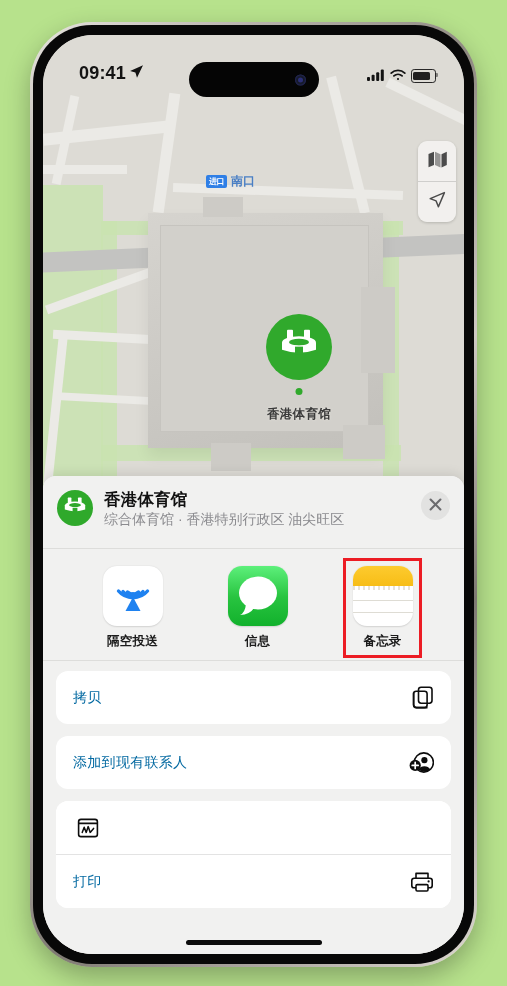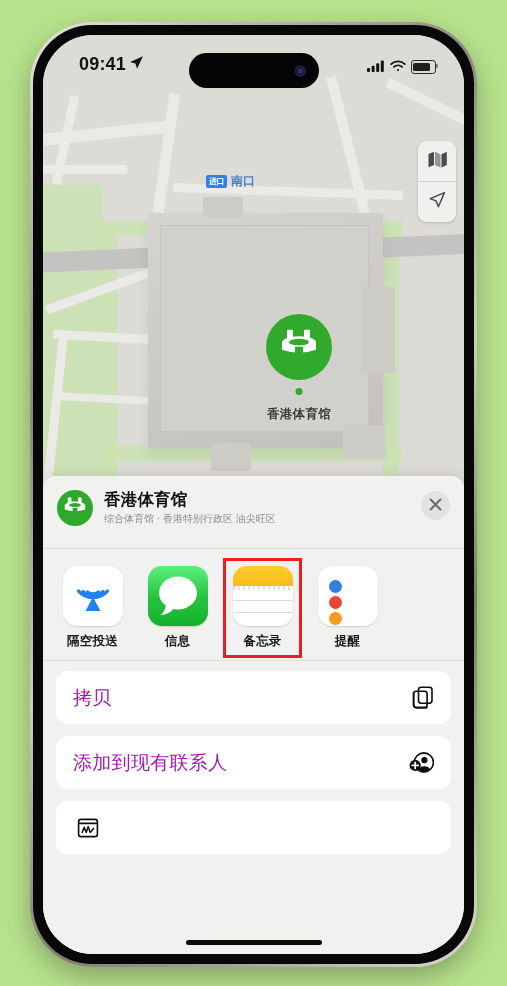--- a/index.html
+++ b/index.html
@@ -78,21 +78,21 @@
   
   .map-ctrls{
     position:absolute;right:8px;top:106px;width:38px;
     background:rgba(243,242,240,.92);border-radius:9px;overflow:hidden;
     box-shadow:0 1px 3px rgba(0,0,0,.18);
   }
   .map-ctrl{height:40px;display:flex;align-items:center;justify-content:center;}
   .map-ctrl + .map-ctrl{border-top:.5px solid rgba(0,0,0,.14);}
 
   
-  .statusbar{position:absolute;left:0;top:7px;width:100%;height:48px;z-index:20;}
+  .statusbar{position:absolute;left:0;top:16px;width:100%;height:48px;z-index:20;}
   .sb-time{position:absolute;left:36px;top:12px;display:flex;align-items:center;gap:3px;
     font-size:18px;font-weight:700;color:#131313;letter-spacing:.2px;}
   .sb-right{position:absolute;right:28px;top:16px;display:flex;align-items:center;gap:5px;}
   .island{
     position:absolute;left:50%;top:11px;transform:translateX(-50%);
     width:130px;height:35px;border-radius:20px;background:#050505;
   }
   .island-cam{position:absolute;right:13px;top:50%;transform:translateY(-50%);
     width:11px;height:11px;border-radius:50%;background:#161a28;
     box-shadow:inset 0 0 2px #3a3fa0;}
@@ -114,32 +114,32 @@
     position:relative;height:60px;padding:12px 12px 0 14px;
     display:flex;align-items:flex-start;gap:11px;
     background:#f1f1f0;border-bottom:.5px solid #dddddb;
   }
   .head-avatar{
     flex:0 0 auto;width:36px;height:36px;border-radius:50%;background:#2fa92b;
     display:flex;align-items:center;justify-content:center;margin-top:2px;
   }
   .head-txt{flex:1;min-width:0;padding-top:1px;}
   .head-title{font-size:16.5px;font-weight:700;color:#111;line-height:20px;letter-spacing:.2px;}
-  .head-sub{font-size:10px;color:#8b8b8f;line-height:18px;margin-top:1px;white-space:nowrap;overflow:hidden;}
+  .head-sub{font-size:14px;color:#8b8b8f;line-height:18px;margin-top:1px;white-space:nowrap;overflow:hidden;}
   .close-btn{
     flex:0 0 auto;width:29px;height:29px;border-radius:50%;background:#e2e2e1;
     display:flex;align-items:center;justify-content:center;margin-top:3px;margin-right:2px;
   }
 
   
   .app-row{
     display:flex;gap:22px;padding:17px 0 10px 18px;
     background:#f1f1f0;border-bottom:.5px solid #dddddb;
   }
-  .app-item{width:63px;flex:0 0 auto;text-align:center;position:relative;}
+  .app-item{width:63px;flex:0 0 auto;text-align:center;position:relative;margin-left:40px;}
   .app-icon{width:60px;height:60px;border-radius:14px;margin:0 auto;position:relative;overflow:hidden;
     box-shadow:0 .5px 1.5px rgba(0,0,0,.13);}
   .app-label{margin-top:7px;font-size:12.5px;color:#1b1b1b;font-weight:600;letter-spacing:.2px;white-space:nowrap;}
   .app-item.highlighted{outline:3px solid #ec1c24;outline-offset:5px;}
 
   .ico-airdrop{background:#fff;}
   .ico-msg{background:linear-gradient(180deg,#5df07b 0%,#28c440 52%,#12b12c 100%);}
   .ico-mail{background:linear-gradient(180deg,#2c8ef5 0%,#2fa3f7 45%,#3ec6fb 100%);}
   .ico-notes{background:#fff;}
   .notes-top{position:absolute;left:0;right:0;top:0;height:20px;background:linear-gradient(180deg,#fdcb2f,#f7bd16);}
@@ -150,21 +150,21 @@
   .rem-dot{position:absolute;left:9px;width:13px;height:13px;border-radius:50%;border:2.4px solid #fff;box-shadow:0 0 0 .5px rgba(0,0,0,.05);}
 
   
   .actions{padding:10px 13px 0 13px;}
   .group{background:#fff;border-radius:12px;margin-bottom:12px;overflow:hidden;}
   .act-row{
     height:53px;display:flex;align-items:center;padding:0 17px;
     justify-content:space-between;background:#fff;
   }
   .act-row + .act-row{border-top:.5px solid #e3e3e3;justify-content:space-between;}
-  .act-label{font-size:19px;color:#a21caf;font-weight:500;letter-spacing:.3px;}
+  .act-label{font-size:14px;color:#0369a1;font-weight:500;letter-spacing:.3px;}
   .act-ico{width:26px;display:flex;justify-content:flex-end;align-items:center;}
 
   .home-ind{
     position:absolute;left:50%;bottom:9px;transform:translateX(-50%);
     width:136px;height:5px;border-radius:3px;background:#0b0b0b;z-index:40;
   }
 </style>
 </head>
 <body>
 
@@ -394,20 +394,31 @@
             <div class="group">
               <div class="act-row">
                 <span class="act-ico">
                   <svg width="22" height="22" viewBox="0 0 22 22" fill="none" stroke="#0d0d0d" stroke-width="1.6">
                     <rect x="1.6" y="2.4" width="18.8" height="17.2" rx="2.4"></rect>
                     <path d="M1.6 6.4 H20.4"></path>
                     <path d="M5.2 15.4 L7.2 10.2 L9.2 15.4 L11.2 9.6 L13.2 15.4 L16.6 11.4" stroke-width="1.5" stroke-linecap="round" stroke-linejoin="round"></path>
                   </svg>
                 </span>
               </div>
+              <div class="act-row">
+                <span class="act-label">打印</span>
+                <span class="act-ico">
+                  <svg width="24" height="22" viewBox="0 0 24 22" fill="none" stroke="#0d0d0d" stroke-width="1.6" stroke-linejoin="round">
+                    <path d="M6 7.2 V2.4 H18 V7.2"></path>
+                    <rect x="1.8" y="7.2" width="20.4" height="9.6" rx="2.4"></rect>
+                    <rect x="6" y="13.6" width="12" height="6.4" rx="1.2" fill="#fff"></rect>
+                    <circle cx="18.6" cy="10.4" r="1.1" fill="#0d0d0d" stroke="none"></circle>
+                  </svg>
+                </span>
+              </div>
             </div>
           </div>
 
           <div class="home-ind"></div>
         </div>
 
       </div>
     </div>
   </div>
 </div>

